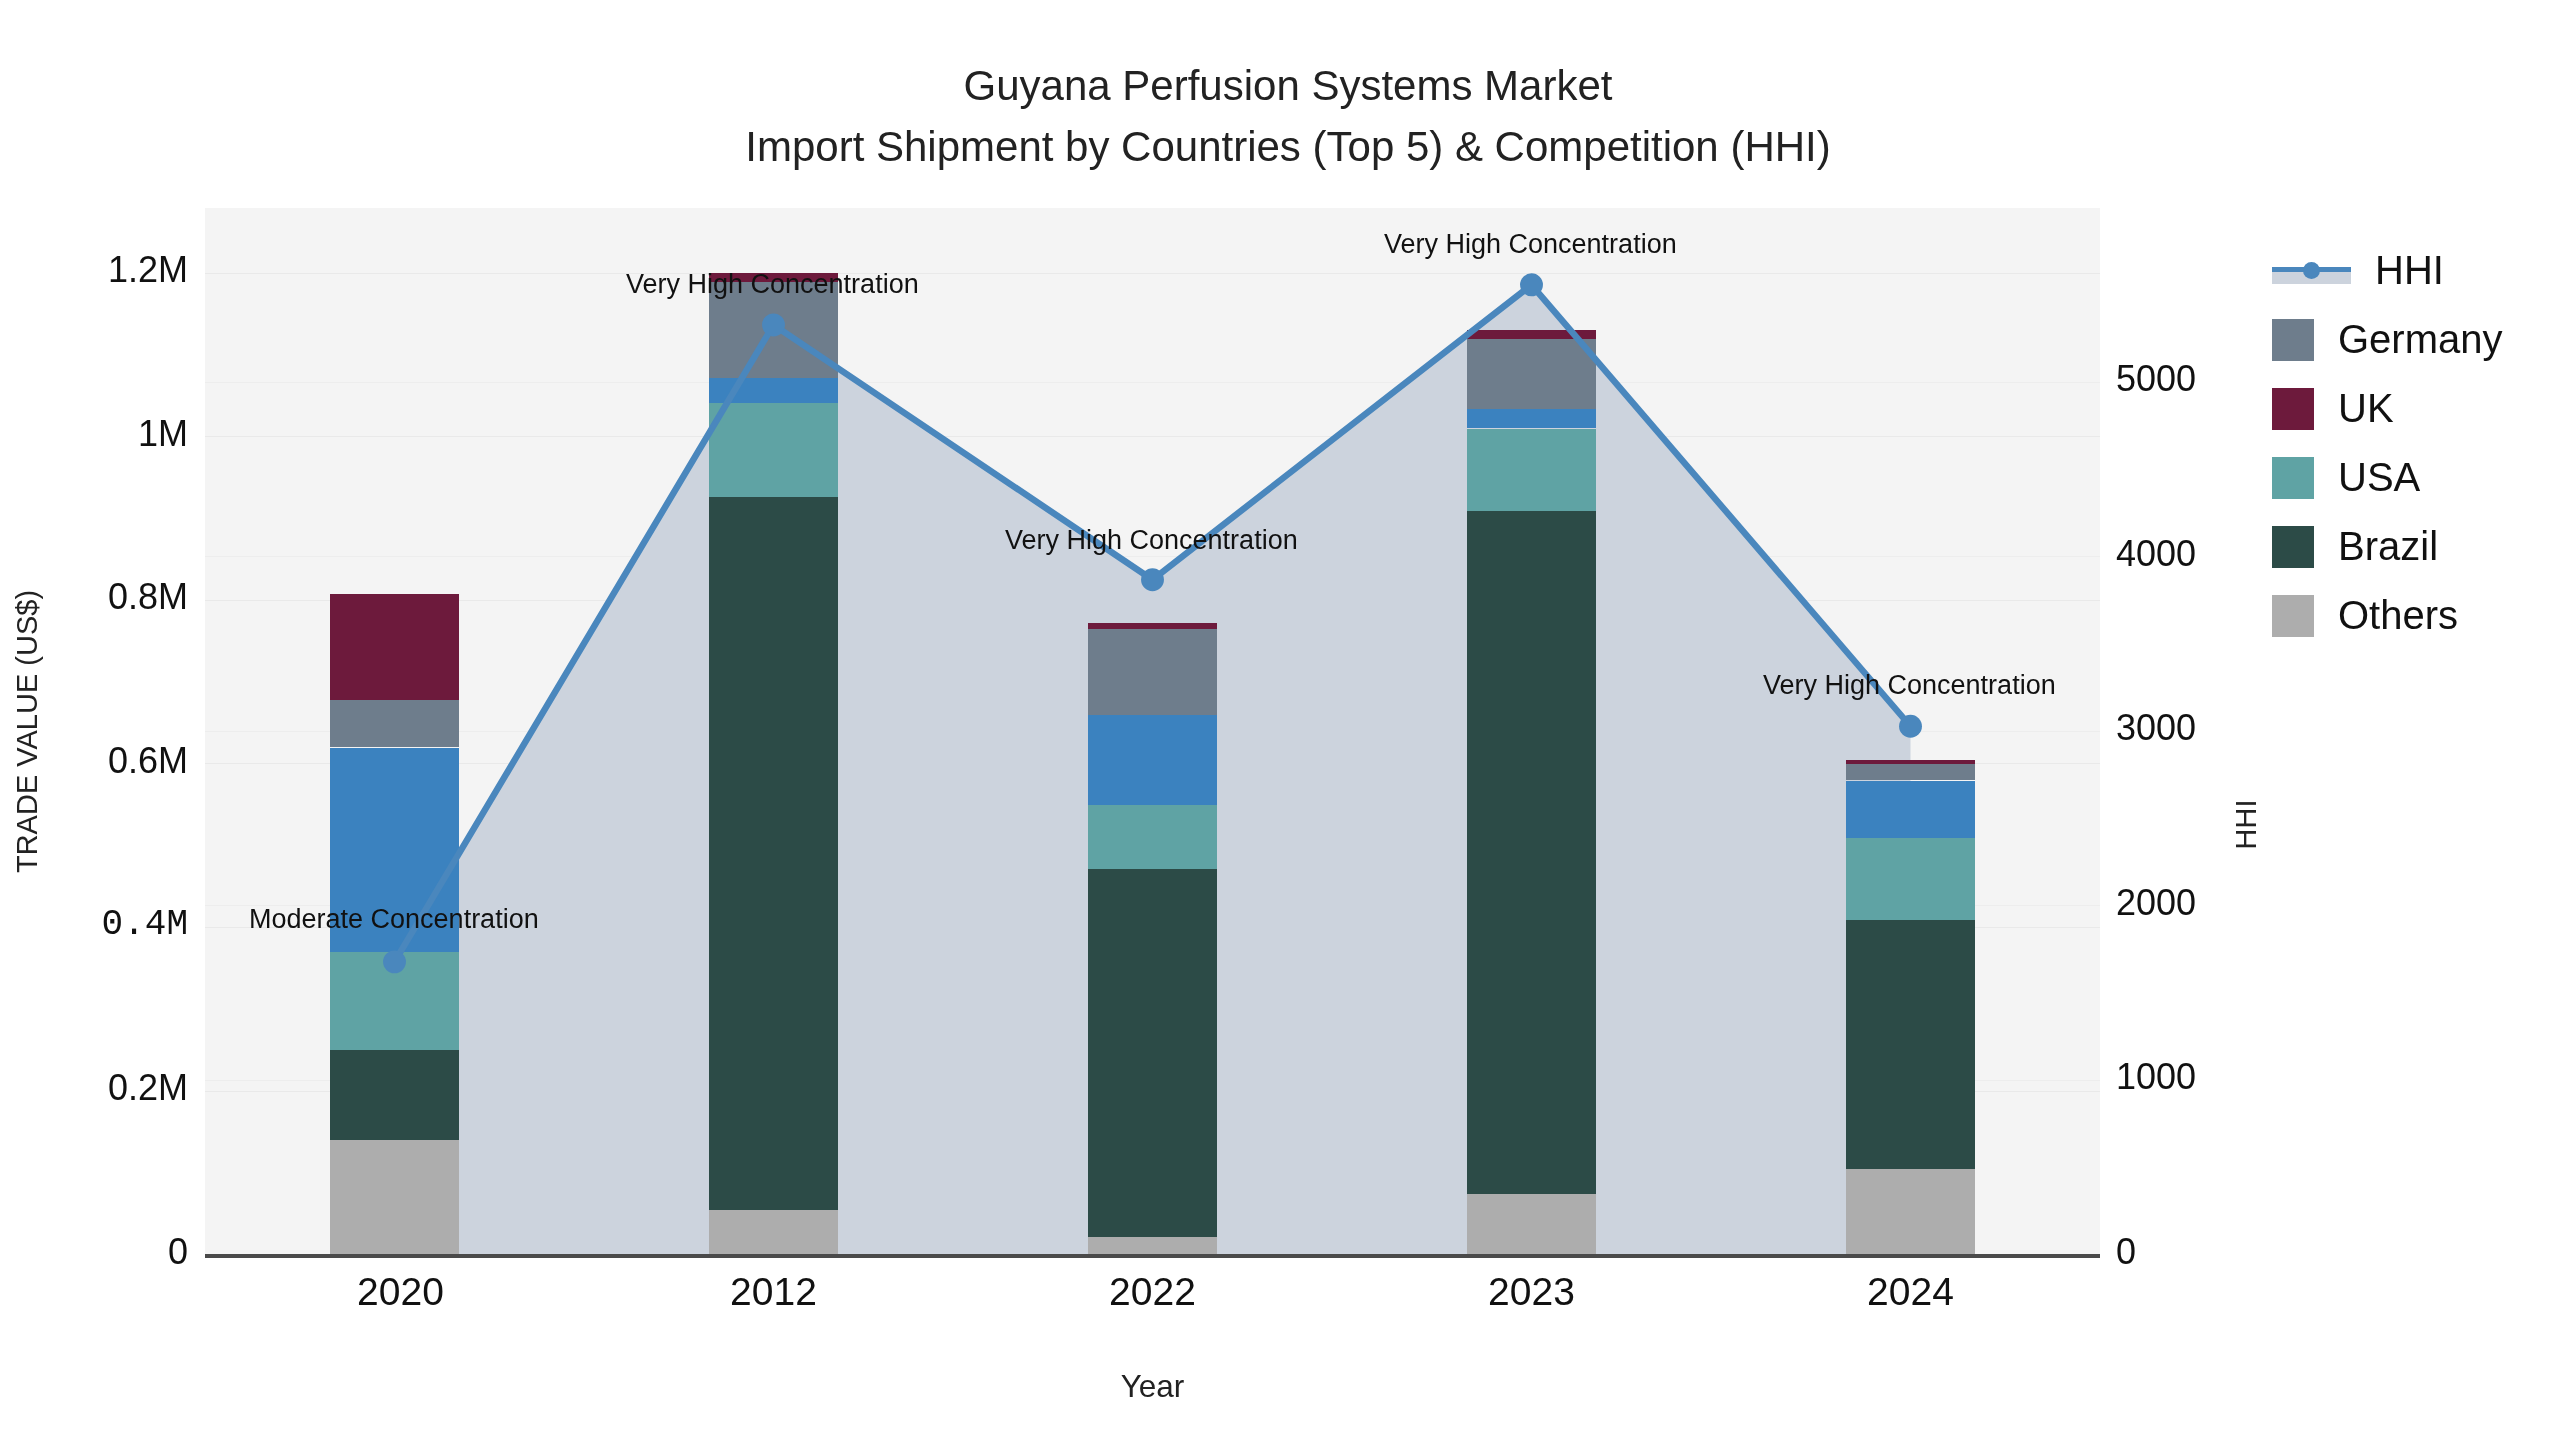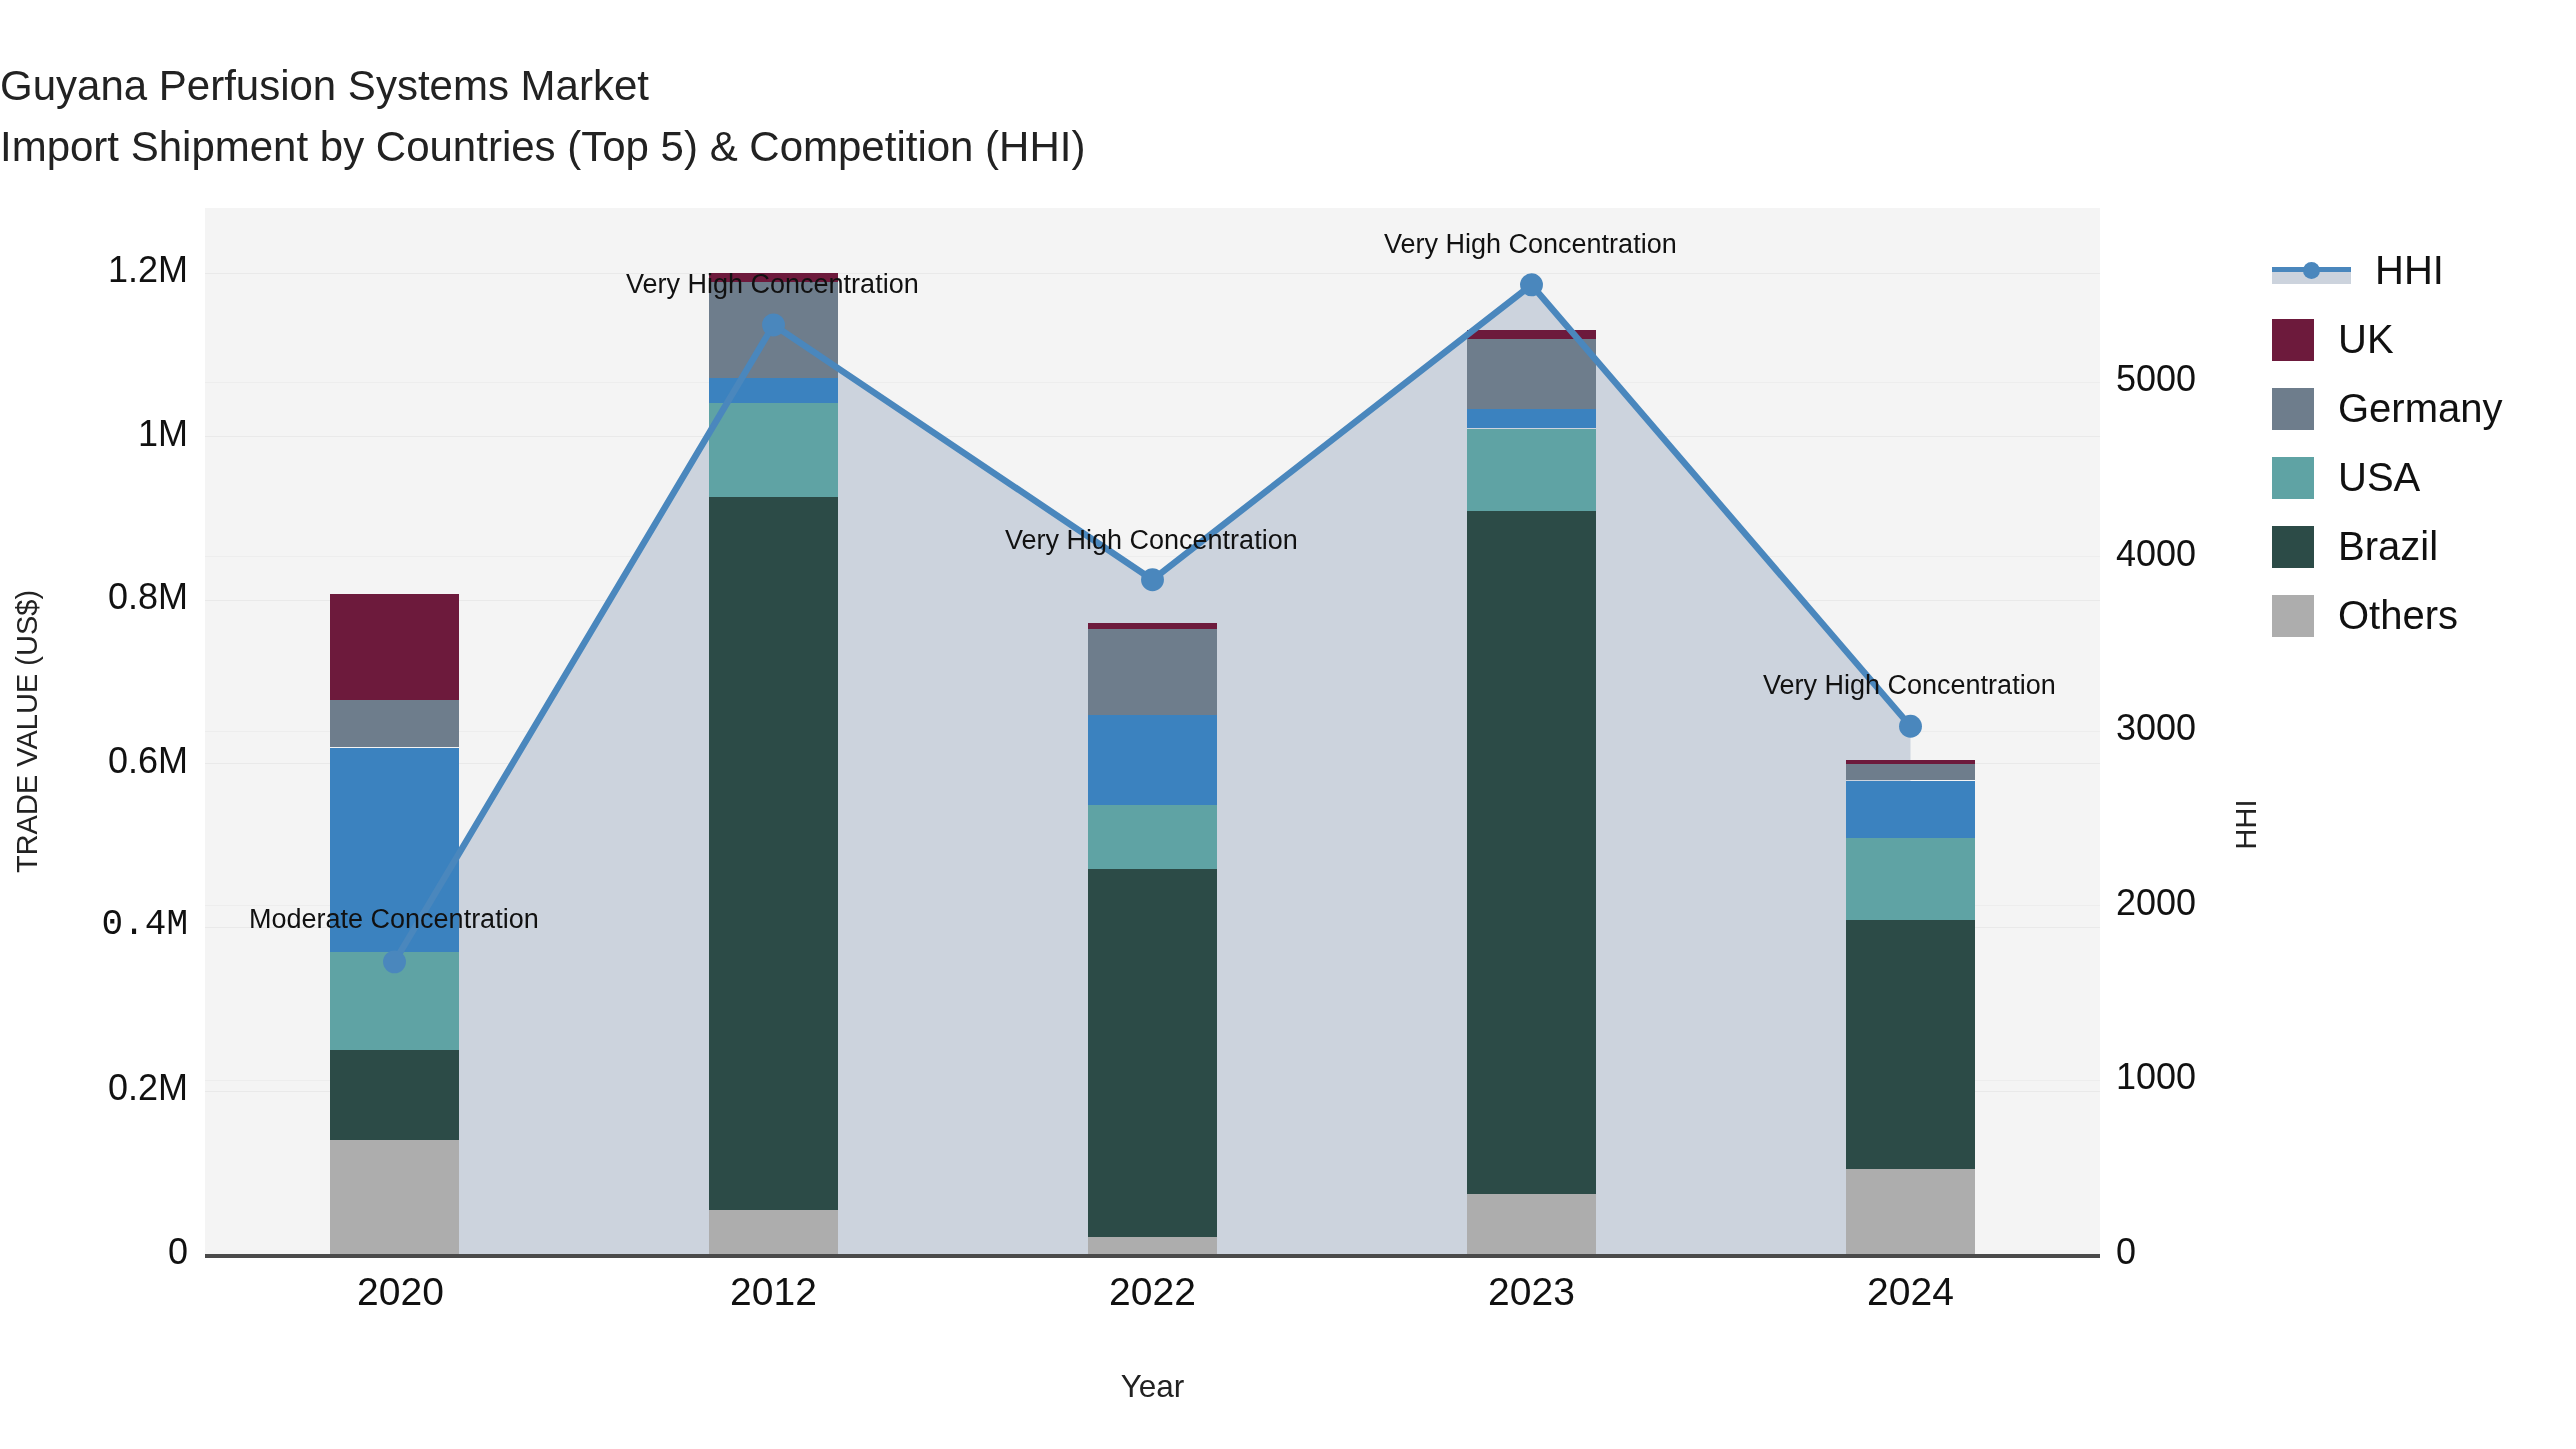--- a/index.html
+++ b/index.html
@@ -1,19 +1,19 @@
 <!DOCTYPE html>
 <html style="font-size:11.4px"><head>
 <meta charset="utf-8">
 <style>
   html,body{margin:0;padding:0;background:#ffffff;}
   body{width:2576px;height:1449px;font-family:"Liberation Sans",sans-serif;color:#1a1a1a;overflow:hidden;}
   #root{position:relative;width:2576px;height:1449px;}
 
-  .title{position:absolute;left:0;right:0;top:56px;font-size:42px;line-height:1.45;color:#222;font-weight:400;}
+  .title{position:absolute;left:0;right:0;top:56px;text-align:center;font-size:42px;line-height:1.45;color:#222;font-weight:400;}
   .title .ln{display:block;}
 
   .plot{position:absolute;left:205px;top:208px;width:1895px;height:1047px;background:#f4f4f4;}
   .plotfill{position:absolute;inset:0;background:#f4f4f4;}
   .gridline{position:absolute;left:0;width:100%;height:1.4px;background:#e9e9e9;}
 
   svg.layer{position:absolute;left:0;top:0;width:1895px;height:1047px;overflow:visible;}
 
   .bar{position:absolute;bottom:0;}
   .seg{position:absolute;left:0;width:100%;}
@@ -159,26 +159,26 @@
   <div class="legend" id="legend">
       <div class="legrow">
         <span class="legline">
           <span class="fillband" style="background:#ccd3dd"></span>
           <span class="ln2" style="background:#4a87bd"></span>
           <span class="dot" style="background:#4a87bd"></span>
         </span>
         <span class="legtext">HHI</span>
       </div>
       <div class="legrow">
+        <span class="swatch" style="background:#6e7d8c"></span>
+        <span class="legtext">Germany</span>
+      </div>
+      <div class="legrow">
         <span class="swatch" style="background:#6d1a3c"></span>
         <span class="legtext">UK</span>
-      </div>
-      <div class="legrow">
-        <span class="swatch" style="background:#6e7d8c"></span>
-        <span class="legtext">Germany</span>
       </div>
       <div class="legrow">
         <span class="swatch" style="background:#5fa3a4"></span>
         <span class="legtext">USA</span>
       </div>
       <div class="legrow">
         <span class="swatch" style="background:#2c4b47"></span>
         <span class="legtext">Brazil</span>
       </div>
       <div class="legrow">

